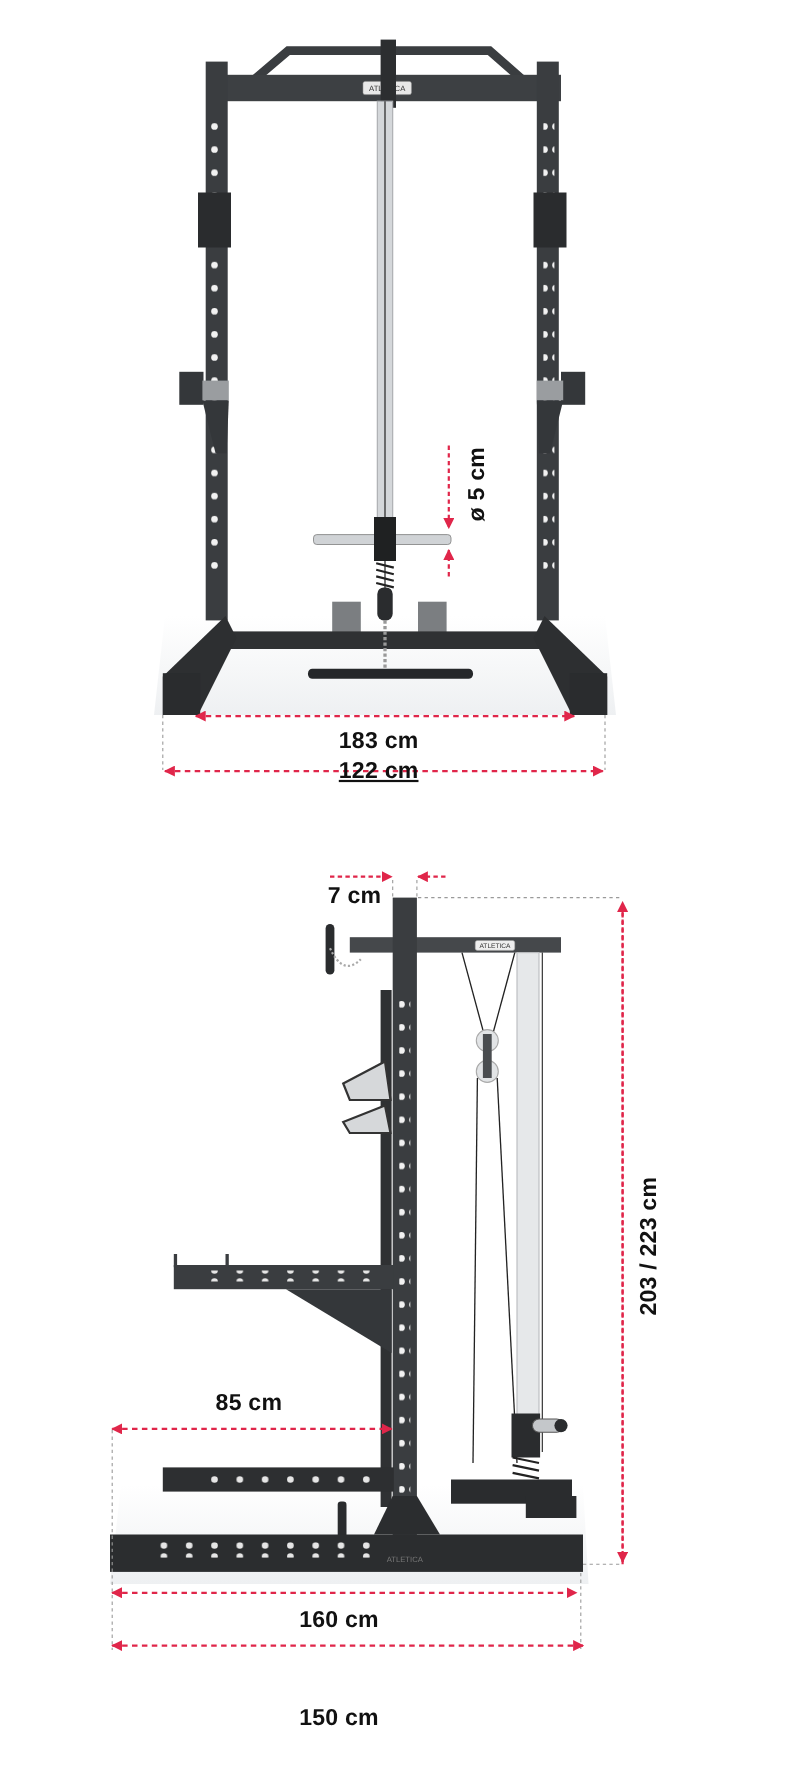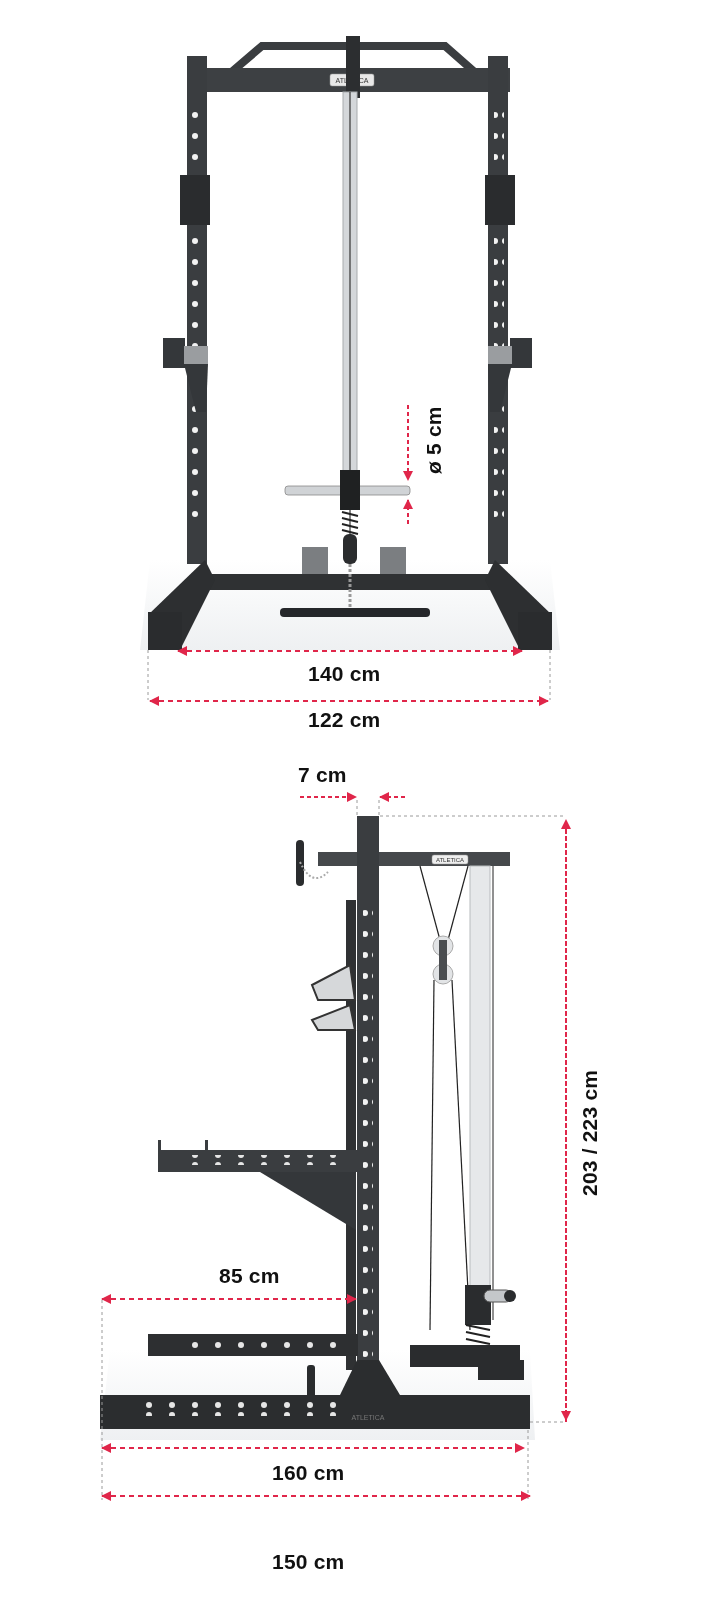--- a/index.html
+++ b/index.html
@@ -173,22 +173,22 @@
       <line x1="102" y1="1300" x2="102" y2="1500" stroke="#9a9a9a" stroke-width="1" stroke-dasharray="3,3"></line>
       <line x1="528" y1="1430" x2="528" y2="1500" stroke="#9a9a9a" stroke-width="1" stroke-dasharray="3,3"></line>
 
       <line x1="102" y1="1448" x2="524" y2="1448" stroke="#e0264a" stroke-width="2" stroke-dasharray="5,4" marker-start="url(#arrL)" marker-end="url(#arrR)"></line>
 
       <line x1="102" y1="1496" x2="530" y2="1496" stroke="#e0264a" stroke-width="2" stroke-dasharray="5,4" marker-start="url(#arrL)" marker-end="url(#arrR)"></line>
     </g>
   </svg>
 
   <div class="dim-label vertical" style="left:422px; top:474px;">ø 5 cm</div>
-  <div class="dim-label" style="left:308px; top:662px;">140 cm</div>
-  <div class="dim-label" style="left:308px; top:708px;">122 cm</div>
+  <div class="dim-label" style="left:308px; top:662px;">183 cm</div>
+  <div class="dim-label" style="left:308px; top:689px;text-decoration:underline;">122 cm</div>
 
-  <div class="dim-label" style="left:298px; top:763px;">7 cm</div>
+  <div class="dim-label" style="left:298px; top:803px;">7 cm</div>
   <div class="dim-label vertical" style="left:578px; top:1196px;">203 / 223 cm</div>
-  <div class="dim-label" style="left:196px; top:1264px;margin-left:23px;">85 cm</div>
+  <div class="dim-label" style="left:196px; top:1264px;">85 cm</div>
   <div class="dim-label" style="left:272px; top:1461px;">160 cm</div>
   <div class="dim-label" style="left:272px; top:1509px;margin-top:41px;">150 cm</div>
 
 </div>
 
 </body></html>

